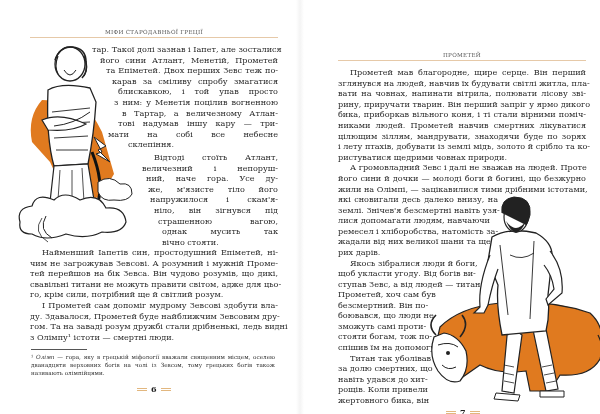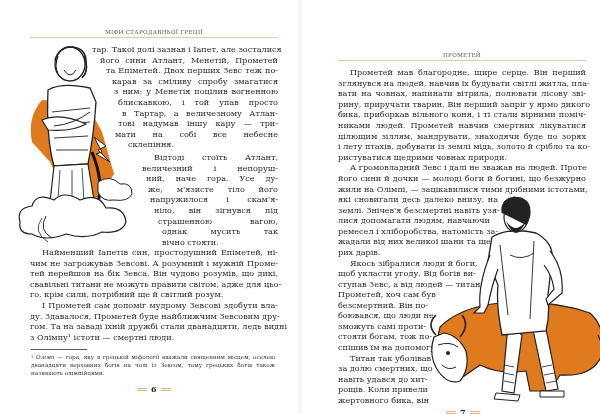--- a/index.html
+++ b/index.html
@@ -58,25 +58,25 @@
       <path d="M96 140 Q108 132 118 142 Q130 140 130 152 Q126 160 112 158 Q100 160 96 150 Z" fill="#fff" stroke="#222" stroke-width="1"></path>
       <path d="M44 174 Q36 188 50 196" fill="none" stroke="#222" stroke-width="1"></path>
       <path d="M40 176 Q30 190 46 200" fill="none" stroke="#222" stroke-width="0.8"></path>
     </svg>
 
     <div class="txt" style="left:92px;top:44px;width:186px;">
       <span class="ln" style="margin-left:0px">тар. Такої долі зазнав і Іапет, але зосталися</span>
       <span class="ln" style="margin-left:8px">його сини Атлант, Менетій, Прометей</span>
       <span class="ln" style="margin-left:14px">та Епіметей. Двох перших Зевс теж по-</span>
       <span class="ln" style="margin-left:20px">карав за сміливу спробу змагатися</span>
+      <span class="ln" style="margin-left:26px">блискавкою, і той упав просто</span>
       <span class="ln" style="margin-left:22px">з ним: у Менетія поцілив вогненною</span>
-      <span class="ln" style="margin-left:26px">блискавкою, і той упав просто</span>
       <span class="ln" style="margin-left:30px">в Тартар, а величезному Атлан-</span>
       <span class="ln" style="margin-left:26px">тові надумав іншу кару — три-</span>
-      <span class="ln" style="margin-left:23px">мати на собі все небесне</span>
+      <span class="ln" style="margin-left:16px">мати на собі все небесне</span>
       <span class="ln last" style="margin-left:36px">склепіння.</span>
     </div>
     <div class="txt" style="left:140px;top:152px;width:138px;">
       <span class="ln" style="margin-left:14px">Відтоді стоїть Атлант,</span>
       <span class="ln" style="margin-left:2px">величезний і непоруш-</span>
       <span class="ln" style="margin-left:6px">ний, наче гора. Усе ду-</span>
       <span class="ln" style="margin-left:8px">же, м'язисте тіло його</span>
       <span class="ln" style="margin-left:10px">напружилося і скам'я-</span>
       <span class="ln" style="margin-left:14px">ніло, він зігнувся під</span>
       <span class="ln" style="margin-left:18px">страшенною вагою,</span>
@@ -85,21 +85,21 @@
     </div>
 
     <div class="txt" style="left:30px;top:247px;width:248px;">
       <span class="ln" style="padding-left:12px">Найменший Іапетів син, простодушний Епіметей, ні-</span>
       <span class="ln">чим не загрожував Зевсові. А розумний і мужній Проме-</span>
       <span class="ln">тей перейшов на бік Зевса. Він чудово розумів, що дикі,</span>
       <span class="ln">свавільні титани не можуть правити світом, адже для цьо-</span>
       <span class="ln last">го, крім сили, потрібний ще й світлий розум.</span>
       <span class="ln" style="padding-left:12px">І Прометей сам допоміг мудрому Зевсові здобути вла-</span>
       <span class="ln">ду. Здавалося, Прометей буде найближчим Зевсовим дру-</span>
-      <span class="ln">гом. Та на заваді їхній дружбі стали дванадцяти, ледь видні</span>
+      <span class="ln">гом. Та на заваді розум дружбі стали дрібненькі, ледь видні</span>
       <span class="ln last">з Олімпу¹ істоти — смертні люди.</span>
     </div>
 
     <div class="fn-rule"></div>
     <div class="footnote"><span>¹</span> <i>Олімп</i><span> — гора, яку в грецькій міфології вважали священним місцем, оселею дванадцяти верховних богів на чолі із Зевсом, тому грецьких богів також називають олімпійцями.</span></div>
 
     <div class="folio" style="left:137px;">
       <span class="orn"></span>
       <span>6</span>
       <span class="orn"></span>

